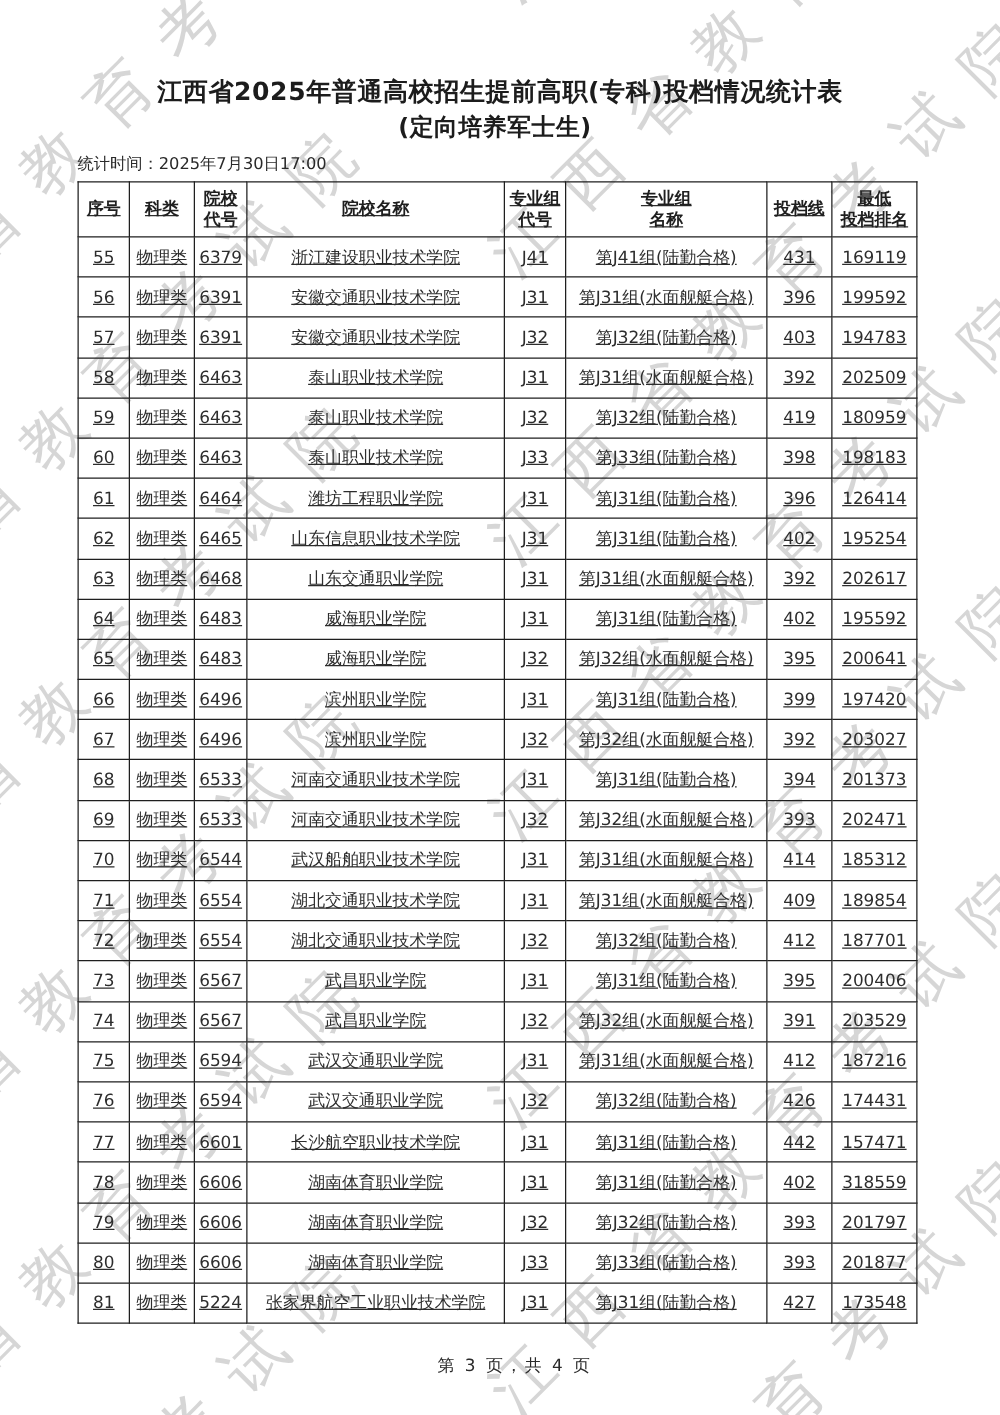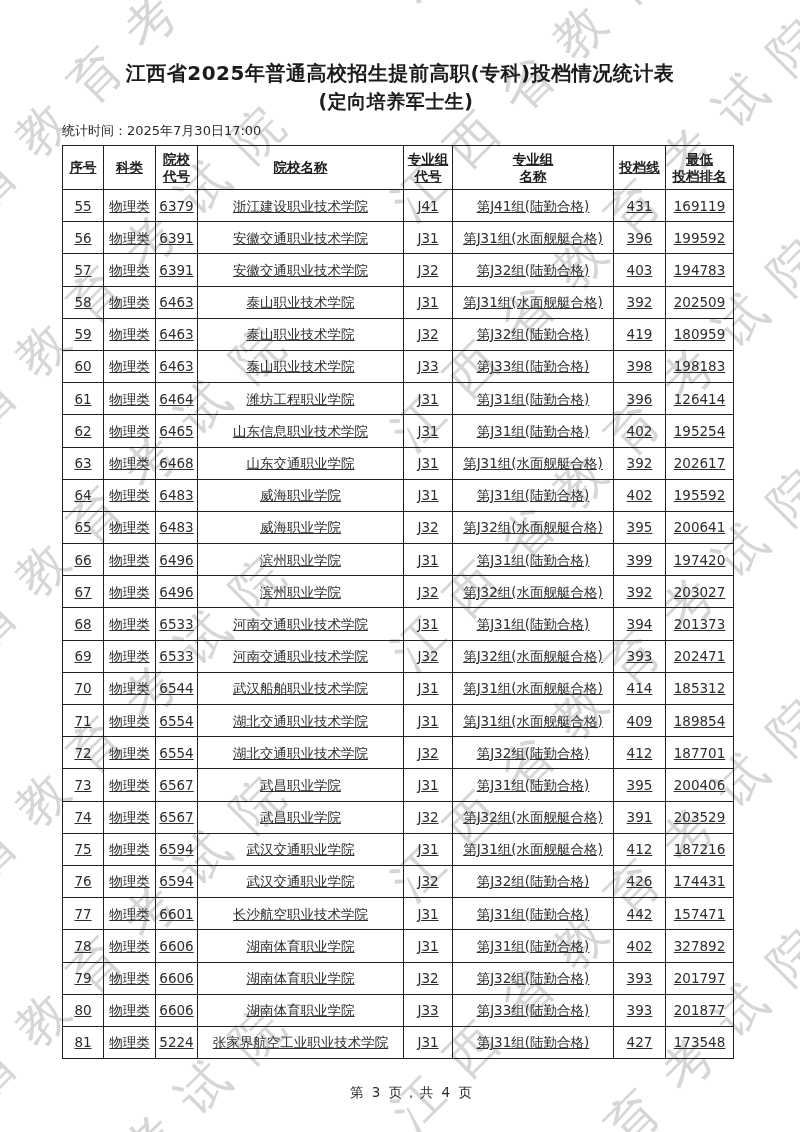--- a/index.html
+++ b/index.html
@@ -336,21 +336,21 @@
             <td class="col-rank">157471</td>
           </tr>
           <tr>
             <td class="col-no">78</td>
             <td class="col-category">物理类</td>
             <td class="col-code">6606</td>
             <td class="col-school">湖南体育职业学院</td>
             <td class="col-group_code">J31</td>
             <td class="col-group_name">第J31组(陆勤合格)</td>
             <td class="col-line">402</td>
-            <td class="col-rank">327892</td>
+            <td class="col-rank">318559</td>
           </tr>
           <tr>
             <td class="col-no">79</td>
             <td class="col-category">物理类</td>
             <td class="col-code">6606</td>
             <td class="col-school">湖南体育职业学院</td>
             <td class="col-group_code">J32</td>
             <td class="col-group_name">第J32组(陆勤合格)</td>
             <td class="col-line">393</td>
             <td class="col-rank">201797</td>

